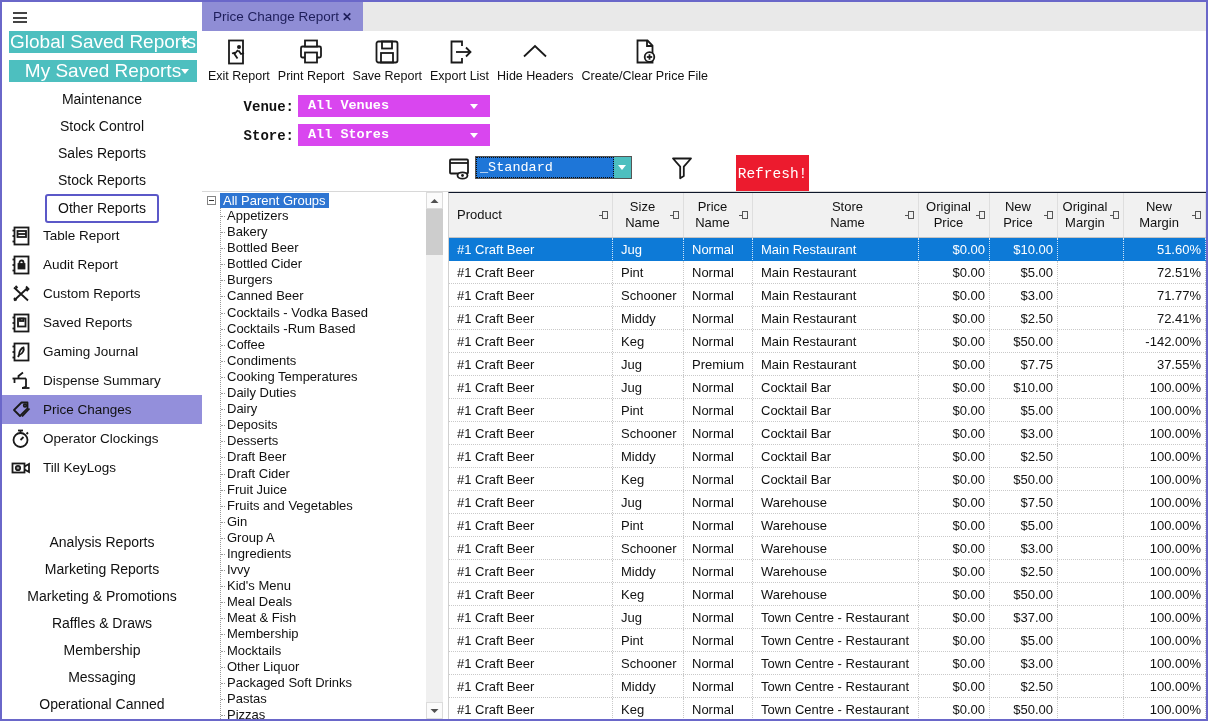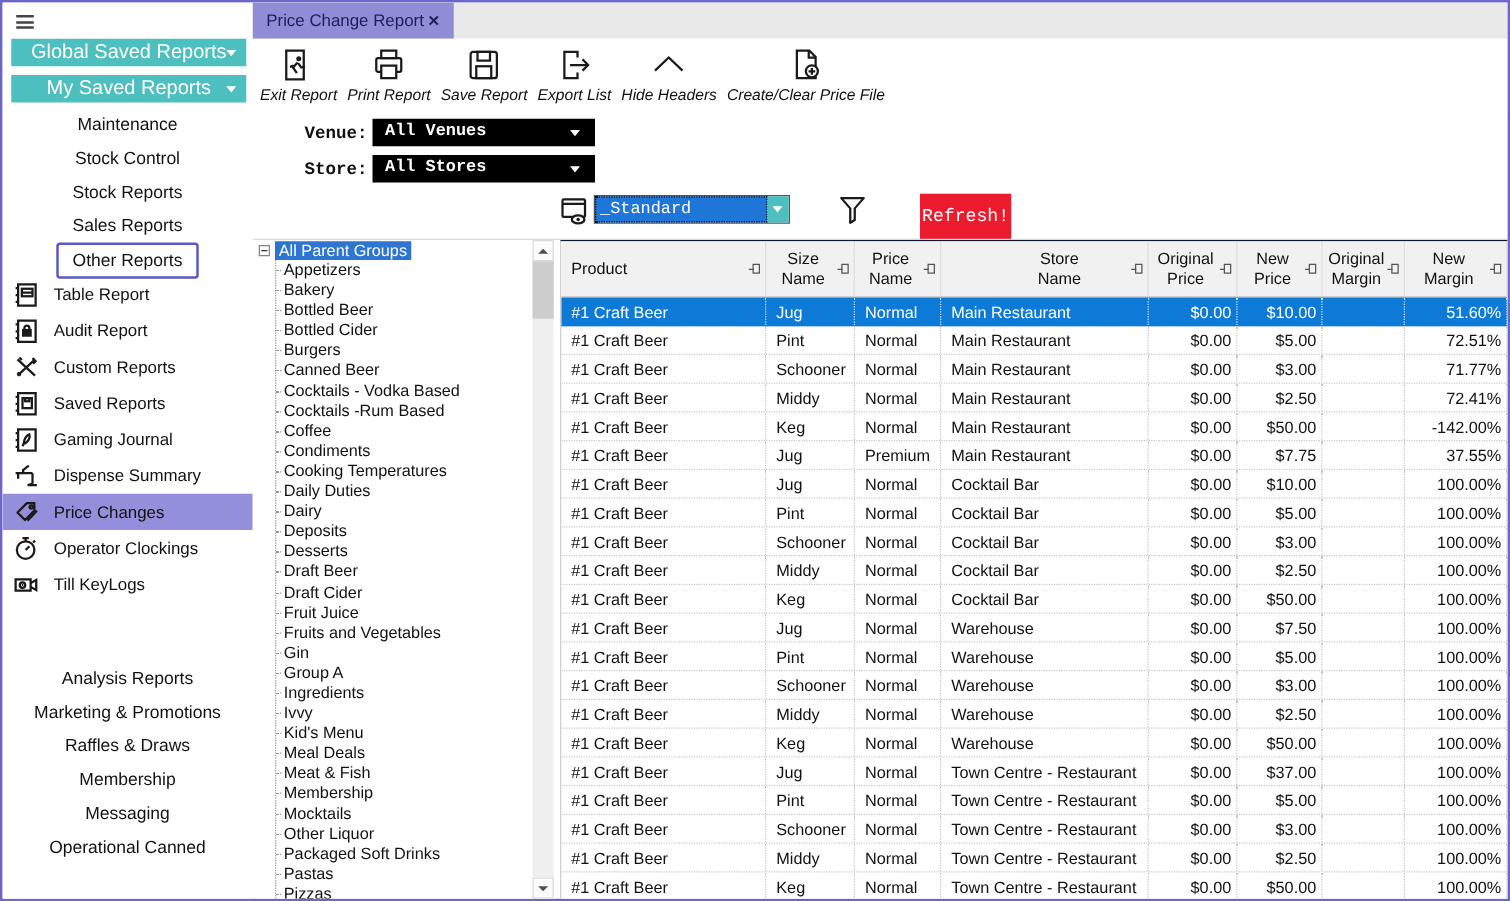--- a/index.html
+++ b/index.html
@@ -5,48 +5,48 @@
 * { margin:0; padding:0; box-sizing:border-box; }
 html,body { width:1208px; height:721px; }
 body { font-family:"Liberation Sans",sans-serif; color:#111; }
 .window { position:relative; width:1208px; height:721px; border:2px solid #6A67C9; background:#fff; overflow:hidden; }
 
 
 .sidebar { position:absolute; left:0; top:0; width:200px; height:100%; background:#fff; z-index:5; }
 .hamburger { position:absolute; left:11px; top:10px; width:14px; height:11px; display:flex; flex-direction:column; justify-content:space-between; cursor:pointer; }
 .hamburger i { display:block; height:2px; background:#444; }
 .saved-buttons { position:absolute; top:29px; left:7px; right:5px; }
-.teal-btn { position:relative; height:22px; line-height:22px; margin-bottom:7px; background:#4DBFBF; color:#fff; text-align:center; font-size:16px; }
+.teal-btn { position:relative; height:22px; line-height:22px; margin-bottom:7px; background:#4DBFBF; color:#fff; text-align:center; font-size:19px; }
 .teal-btn .caret { position:absolute; right:8px; top:9px; width:0; height:0; border-left:4px solid transparent; border-right:4px solid transparent; border-top:5px solid #fff; }
 .side-group { position:absolute; left:0; width:100%; }
 .g1 { top:84px; } .g2 { top:527px; }
 .side-text-item { height:27px; line-height:23px; text-align:center; font-size:14px; }
 .side-text-item span.plain { display:inline-block; padding:2px 12px; }
 .side-text-item span.outline { display:inline-block; border:2px solid #5B58C8; border-radius:3px; padding:1px 11px; }
 .gicons { top:219px; }
 .side-icon-item { height:29px; display:flex; align-items:center; padding-left:8px; gap:11px; font-size:13.5px; }
 .side-icon-item.selected { background:#938FDB; }
 .sicon { width:22px; height:22px; flex:0 0 22px; display:flex; align-items:center; justify-content:center; }
 
 
 .tabbar { position:absolute; left:200px; top:0; right:0; height:29px; background:#E9E9E9; }
 .tab { position:absolute; left:0; top:0; width:161px; height:29px; background:#8F8DD5; color:#1E1E5A; font-size:13.5px; display:flex; align-items:center; padding:0 11px; }
 .tab-close { margin-left:auto; font-weight:bold; font-size:12px; color:#1E1E5A; }
 
 
 .toolbar { position:absolute; left:200px; top:29px; right:0; height:60px; background:#fff; display:flex; align-items:flex-start; padding:5px 0 0 2px; }
 .tool-btn { display:flex; flex-direction:column; align-items:center; padding:0 4px; font-size:12.5px; white-space:nowrap; }
 .tool-btn .ticon { height:32px; display:flex; align-items:center; justify-content:center; }
-.tool-btn .tlabel { margin-top:1px;font-style:italic; }
+.tool-btn .tlabel { margin-top:1px; }
 
 
 .filters { position:absolute; left:200px; top:89px; right:0; height:100px; background:#fff;font-family:Liberation Mono, monospace; }
 .flabel { position:absolute; font-weight:bold; font-size:14px; text-align:right; width:92px; left:0; }
 .vlabel { top:8px; } .slabel { top:37px; }
-.teal-dd { position:absolute; left:96px; width:178px; height:22px; background:#000000; color:#fff; font-weight:bold; font-size:13.5px; line-height:22px; padding-left:10px; }
+.teal-dd { position:absolute; left:96px; width:192px; height:22px; background:#d946ef; color:#fff; font-weight:bold; font-size:13.5px; line-height:22px; padding-left:10px; }
 .vdd { top:4px; } .sdd { top:33px; }
 .teal-dd .caret { position:absolute; right:12px; top:9px; width:0; height:0; border-left:4.5px solid transparent; border-right:4.5px solid transparent; border-top:5px solid #fff; }
 .radio-row { position:absolute; left:4px; top:66px; height:24px; display:flex; align-items:center; font-size:14.5px; }
 .radio-item { display:flex; align-items:center; margin-right:9px; }
 .rdot { width:12px; height:12px; border:1.5px solid #555; border-radius:50%; margin-right:3px; position:relative; flex:0 0 12px; }
 .rdot.on::after { content:''; position:absolute; left:1.5px; top:1.5px; width:6px; height:6px; border-radius:50%; background:#333; }
 .lv-icon { position:absolute; left:245px; top:65px; }
 .combo { position:absolute; left:273px; top:65px; width:157px; height:23px; border:1px solid #555; display:flex; }
 .combo-text { flex:1; background:#1E76D8; color:#fff; font-size:13.5px; line-height:21px; padding-left:4px; outline:1px dotted #0a0a0a; outline-offset:-1px; }
 .combo-arrow { width:17px; background:#4DBFBF; position:relative; }
@@ -99,22 +99,22 @@
         <i></i>
         <i></i>
       </div>
     <div class="saved-buttons" id="savedButtons">
         <div class="teal-btn"><span>Global Saved Reports</span><span class="caret"></span></div>
         <div class="teal-btn"><span>My Saved Reports</span><span class="caret"></span></div>
       </div>
     <div class="side-group g1" id="navTop">
         <div class="side-text-item"><span class="plain">Maintenance</span></div>
         <div class="side-text-item"><span class="plain">Stock Control</span></div>
+        <div class="side-text-item"><span class="plain">Sales Reports</span></div>
         <div class="side-text-item"><span class="plain">Stock Reports</span></div>
-        <div class="side-text-item"><span class="plain">Sales Reports</span></div>
         <div class="side-text-item"><span class="outline">Other Reports</span></div>
       </div>
     <div class="side-group gicons" id="navIcons">
         <div class="side-icon-item">
           <span class="sicon">
             <svg width="22" height="22" viewBox="0 0 22 22" class="line" stroke-width="1.6">
               <rect x="4.5" y="2.5" width="14" height="17"></rect>
               <line x1="2.5" y1="5.5" x2="4.5" y2="5.5"></line>
               <line x1="2.5" y1="11" x2="4.5" y2="11"></line>
               <line x1="2.5" y1="16.5" x2="4.5" y2="16.5"></line>
@@ -215,20 +215,21 @@
               <circle cx="8" cy="11" r="2.2"></circle>
               <circle cx="8" cy="11" r="0.8" fill="#1a1a1a" stroke="none"></circle>
               <path d="M14.5 9.5l4.5-2.5v8l-4.5-2.5"></path>
             </svg>
           </span>
           <span>Till KeyLogs</span>
         </div>
       </div>
     <div class="side-group g2" id="navBottom">
         <div class="side-text-item"><span class="plain">Analysis Reports</span></div>
+        <div class="side-text-item"><span class="plain">Marketing Reports</span></div>
         <div class="side-text-item"><span class="plain">Marketing &amp; Promotions</span></div>
         <div class="side-text-item"><span class="plain">Raffles &amp; Draws</span></div>
         <div class="side-text-item"><span class="plain">Membership</span></div>
         <div class="side-text-item"><span class="plain">Messaging</span></div>
         <div class="side-text-item"><span class="plain">Operational Canned</span></div>
       </div>
   </div>
 
   <div class="tabbar">
     <div class="tab">

